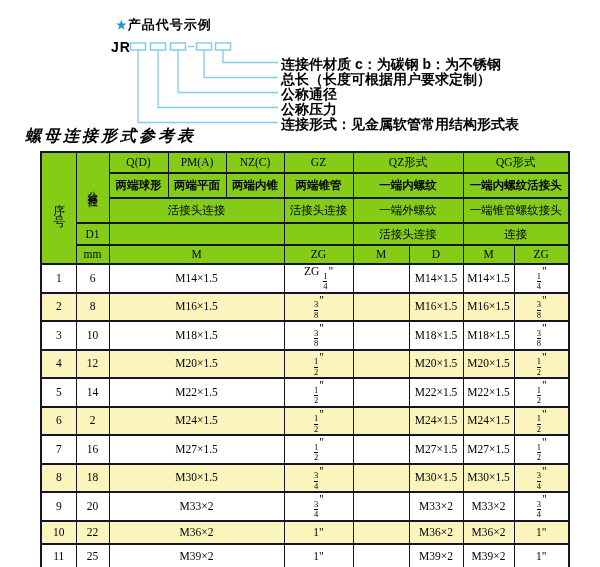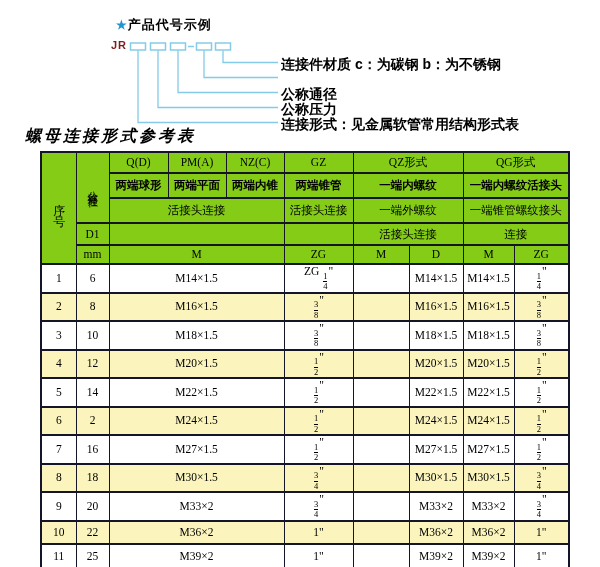--- a/index.html
+++ b/index.html
@@ -5,21 +5,21 @@
   html,body{margin:0;padding:0;}
   body{
     width:600px;height:567px;background:#ffffff;position:relative;
     font-family:"Liberation Sans",sans-serif;overflow:hidden;color:#000;
   }
   
   #diagram{position:absolute;left:0;top:0;width:600px;height:135px;}
   #diagram svg{position:absolute;left:0;top:0;}
   .star-title{position:absolute;left:116px;top:16px;font-size:13px;font-weight:bold;letter-spacing:1px;}
   .star{color:#1e96d2;font-size:12px;}
-  .jr-code{position:absolute;left:111px;top:39px;font-size:11px;font-weight:bold;color:#7f1d1d;
+  .jr-code{position:absolute;left:111px;top:39px;font-size:14px;font-weight:bold;color:#000000;
     font-family:"Liberation Sans",sans-serif;letter-spacing:1px;}
   .diag-label{position:absolute;left:281px;font-size:14px;font-weight:bold;white-space:nowrap;
     font-family:"Liberation Sans",sans-serif;}
   
   #table-title{position:absolute;left:25px;top:126px;font-size:16px;font-weight:bold;font-style:italic;
     letter-spacing:3px;font-family:"DejaVu Serif","Liberation Serif",serif;}
   
   #ref-table{position:absolute;left:40px;top:151px;border-collapse:collapse;table-layout:fixed;
     width:528px;border:2px solid #15152a;font-family:"Liberation Serif",serif;}
   #ref-table td{border:1px solid #15152a;border-top-width:2px;border-bottom-width:2px;
@@ -53,20 +53,21 @@
       <polyline points="223,50.5 223,62.5 278,62.5"></polyline>
       <polyline points="204,50.5 204,77.5 278,77.5"></polyline>
       <polyline points="178,50.5 178,92.5 278,92.5"></polyline>
       <polyline points="158,50.5 158,107.5 278,107.5"></polyline>
       <polyline points="138,50.5 138,122.5 278,122.5"></polyline>
     </g>
   </svg>
   <div class="star-title"><span class="star">★</span><span>产品代号示例</span></div>
   <div class="jr-code">JR</div>
   <div class="diag-label" style="top:56px;">连接件材质  c：为碳钢  b：为不锈钢</div>
+  <div class="diag-label" style="top:71px;">总长（长度可根据用户要求定制）</div>
   <div class="diag-label" style="top:86px;">公称通径</div>
   <div class="diag-label" style="top:100.5px;">公称压力</div>
   <div class="diag-label" style="top:116px;font-family:Liberation Serif, serif;">连接形式：见金属软管常用结构形式表</div>
 </div>
 
 <div id="table-title">螺母连接形式参考表</div>
 
 <table id="ref-table">
   <colgroup>
     <col style="width:35px">

